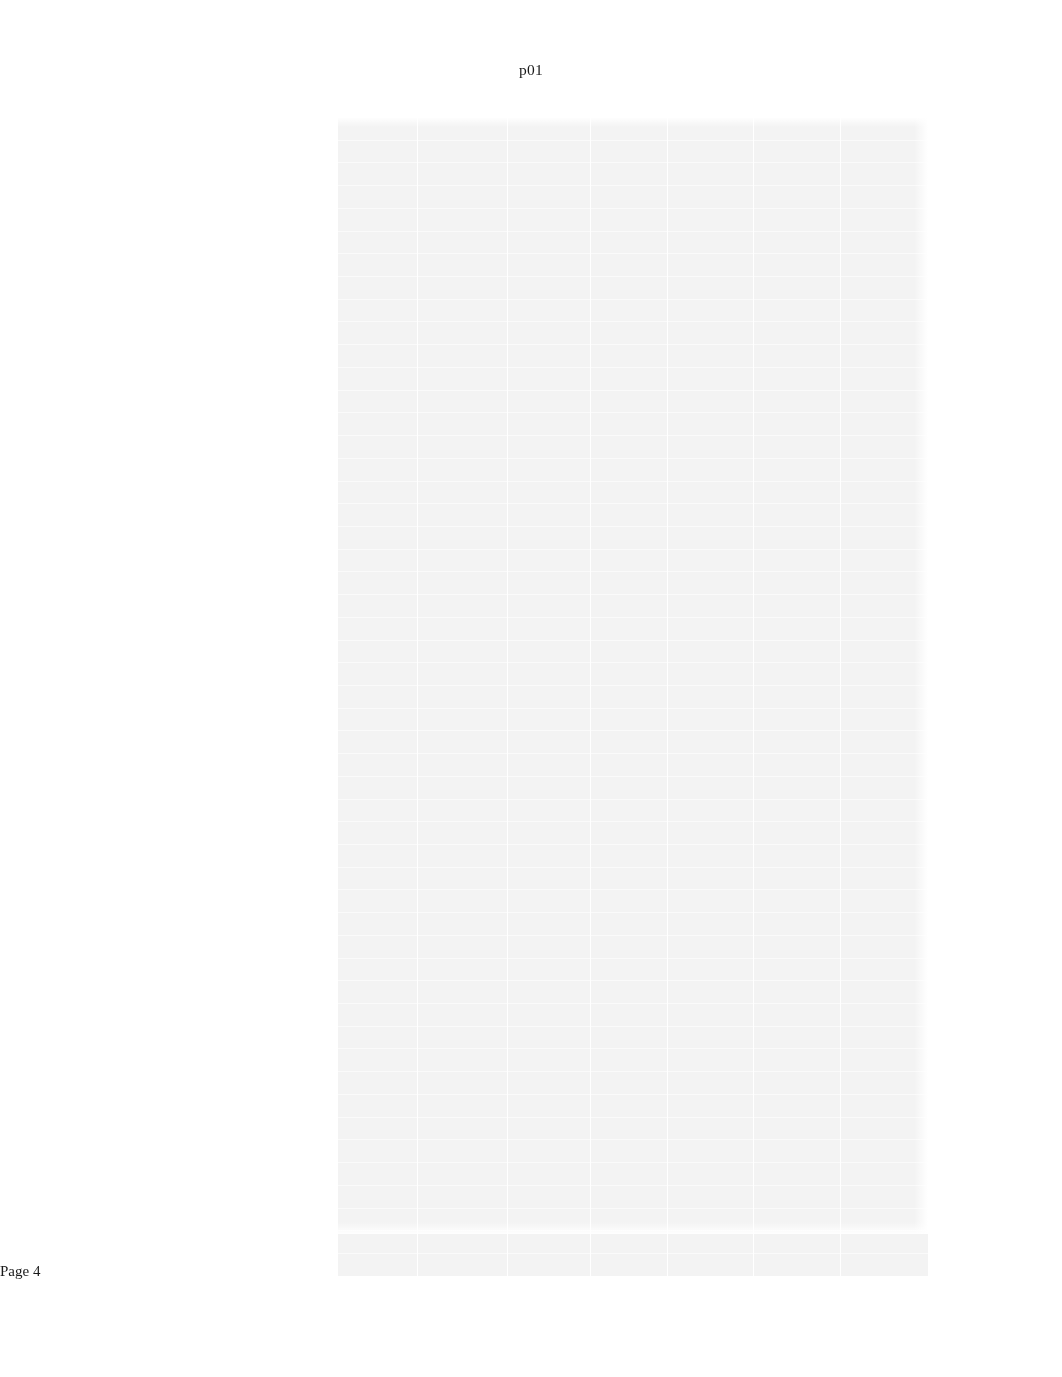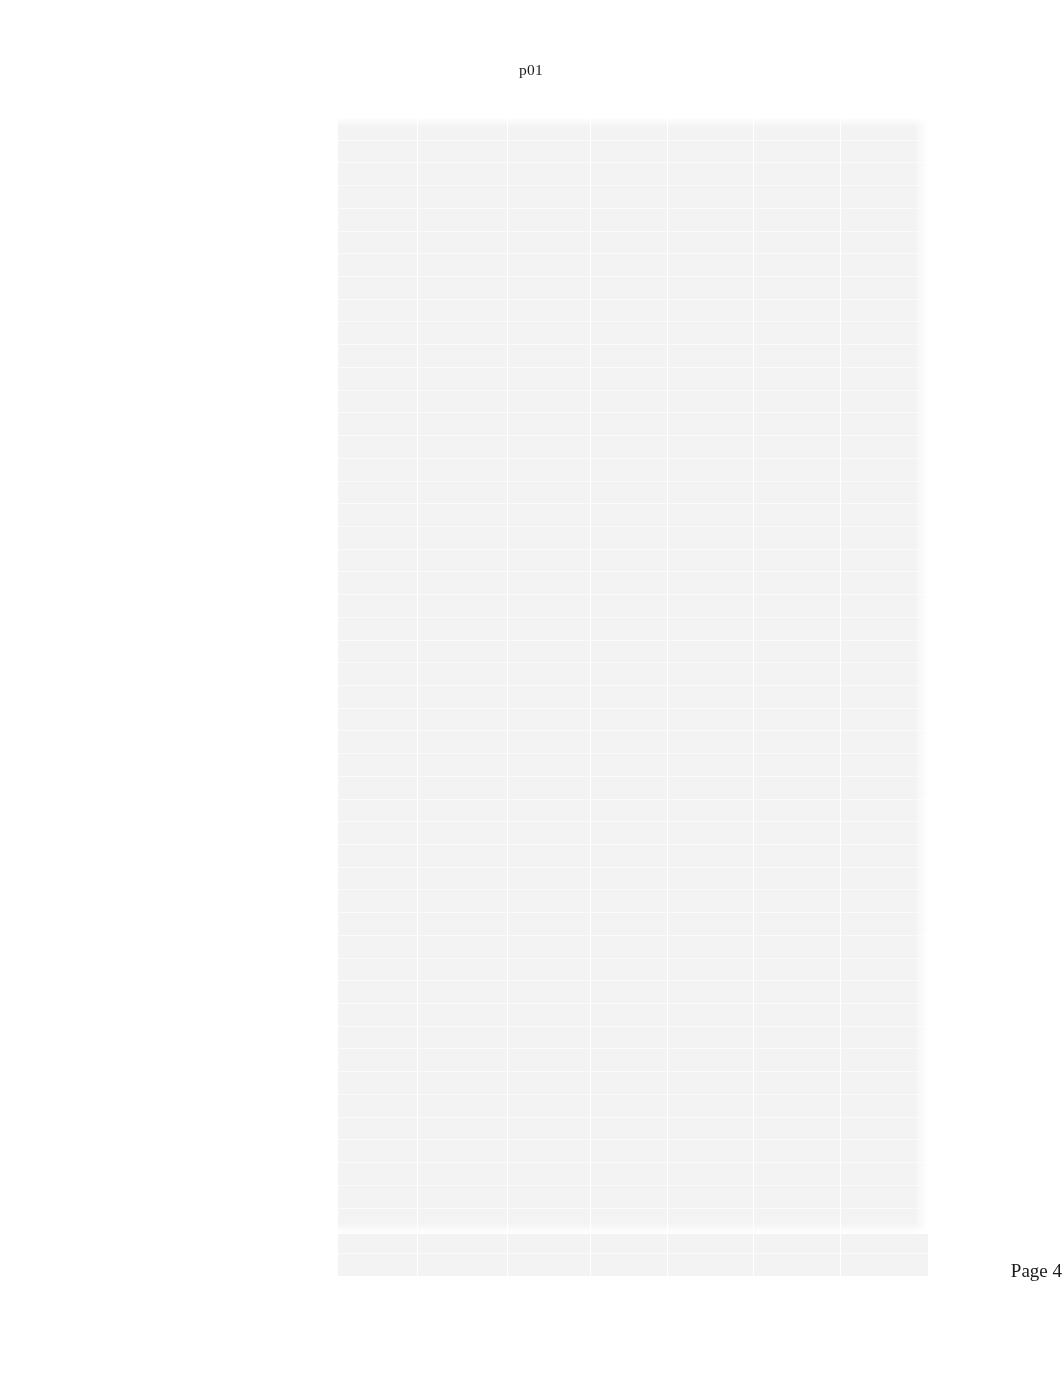--- a/index.html
+++ b/index.html
@@ -126,22 +126,22 @@
     left: 0;
     bottom: 0;
     width: 1062px;
     height: 140px;
   }
   .doc-footer-text {
     position: absolute;
     top: 24px;
     left: 0;
     width: 1062px;
-    text-align: right;
-    font-size: 19px;
+    text-align: left;
+    font-size: 15px;
     line-height: 20px;
     color: #1a1a1a;
   }
 </style>
 </head>
 <body>
 
 <div class="page">
 
   <div class="doc-header">

